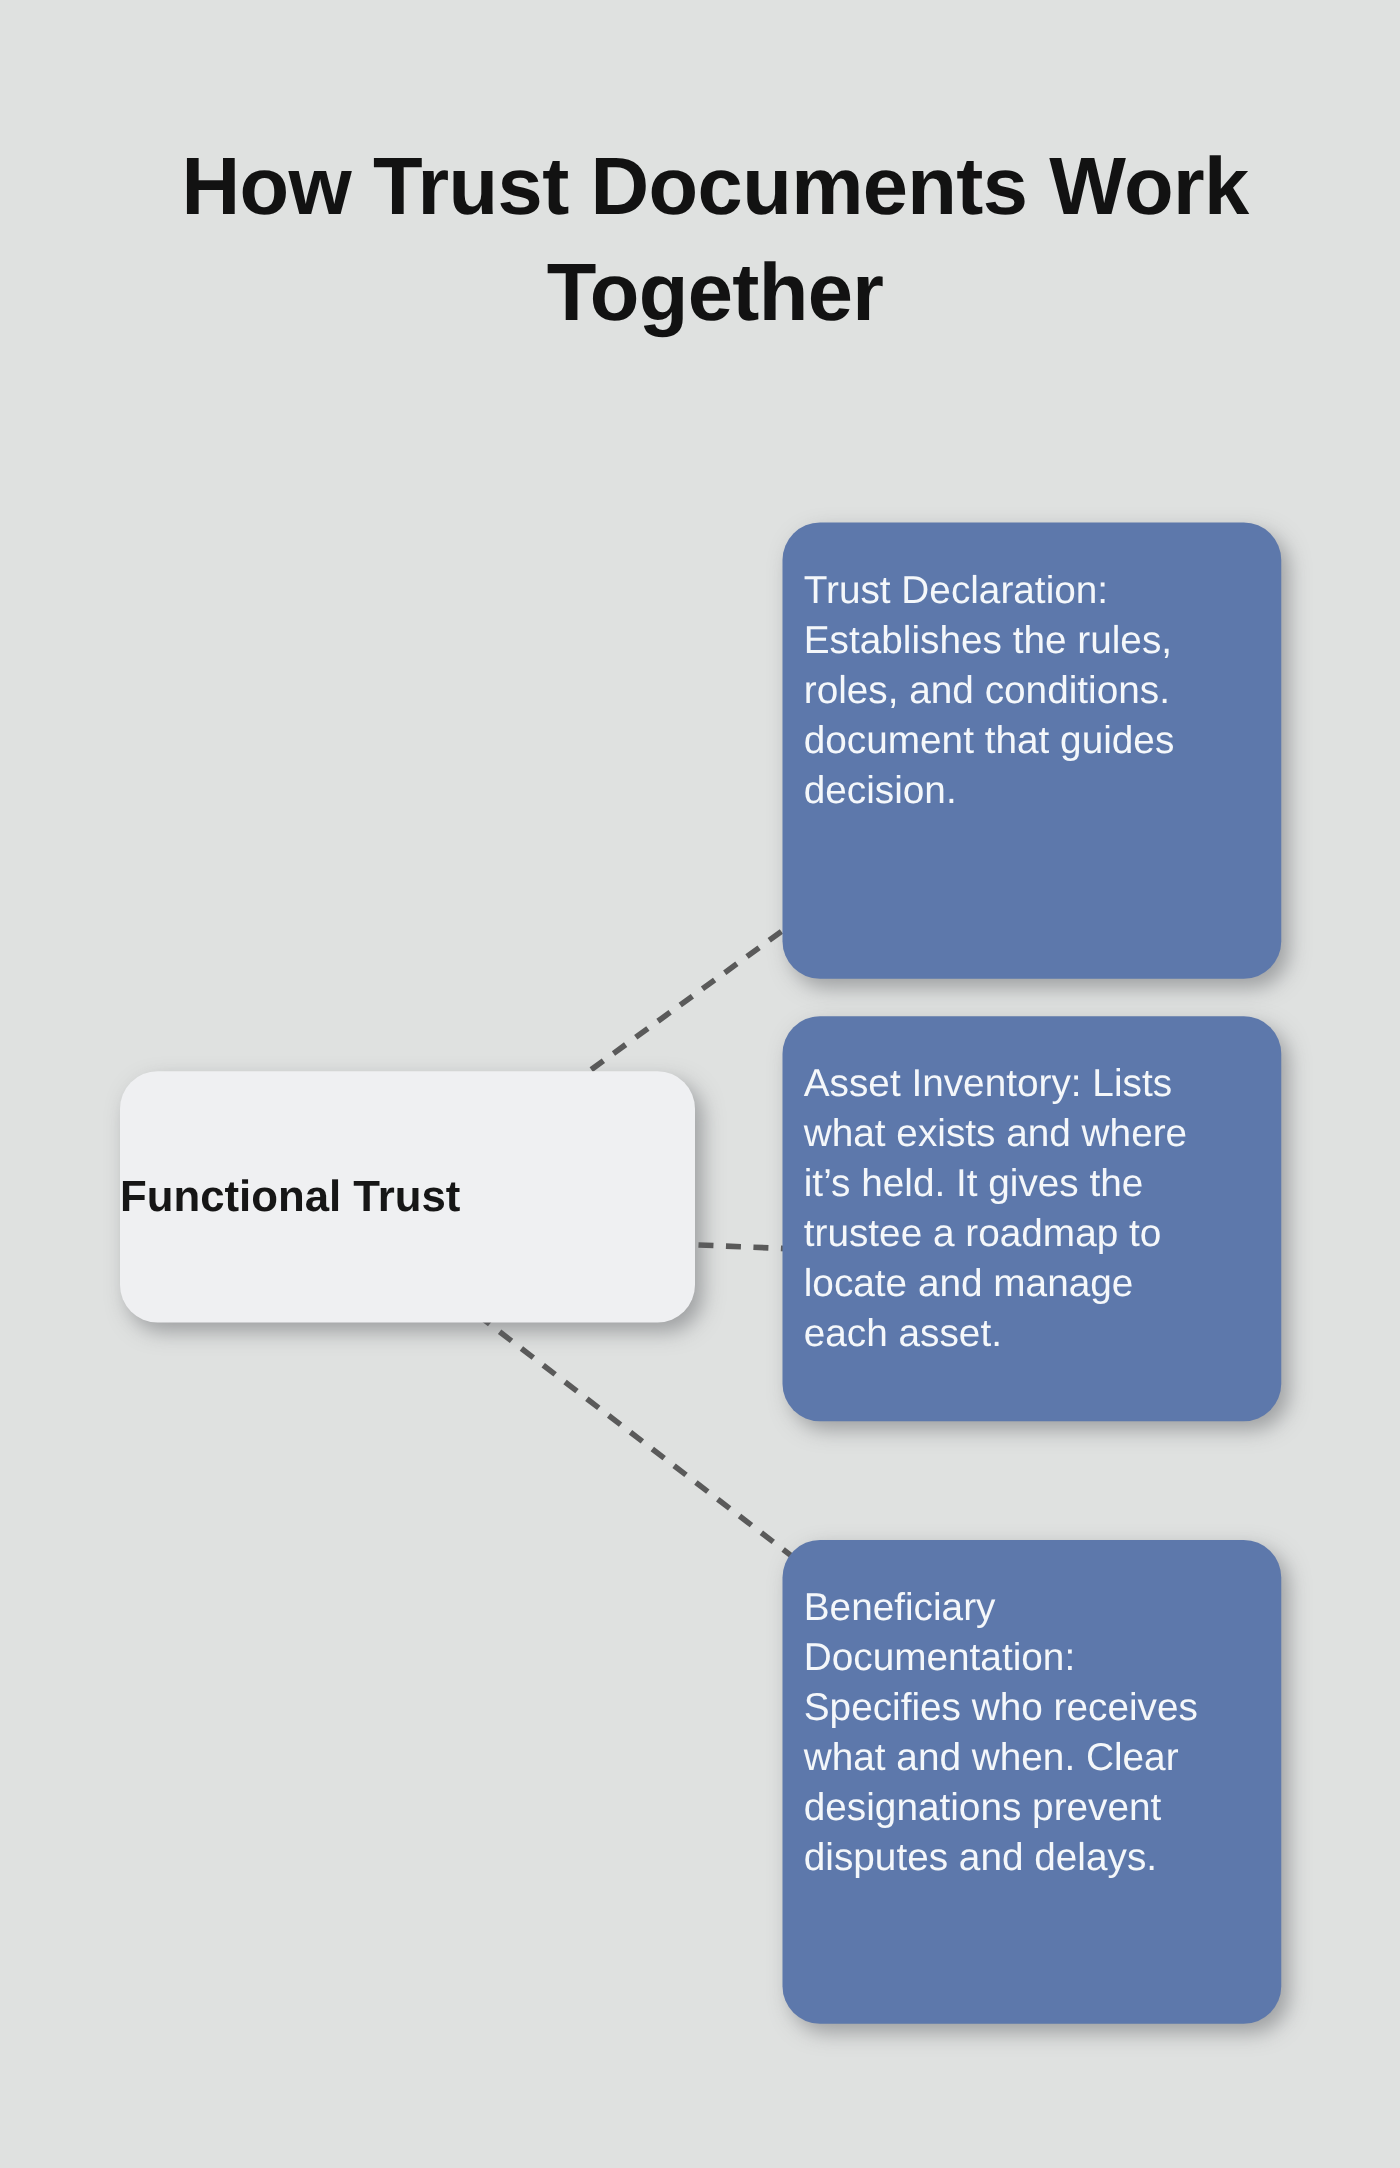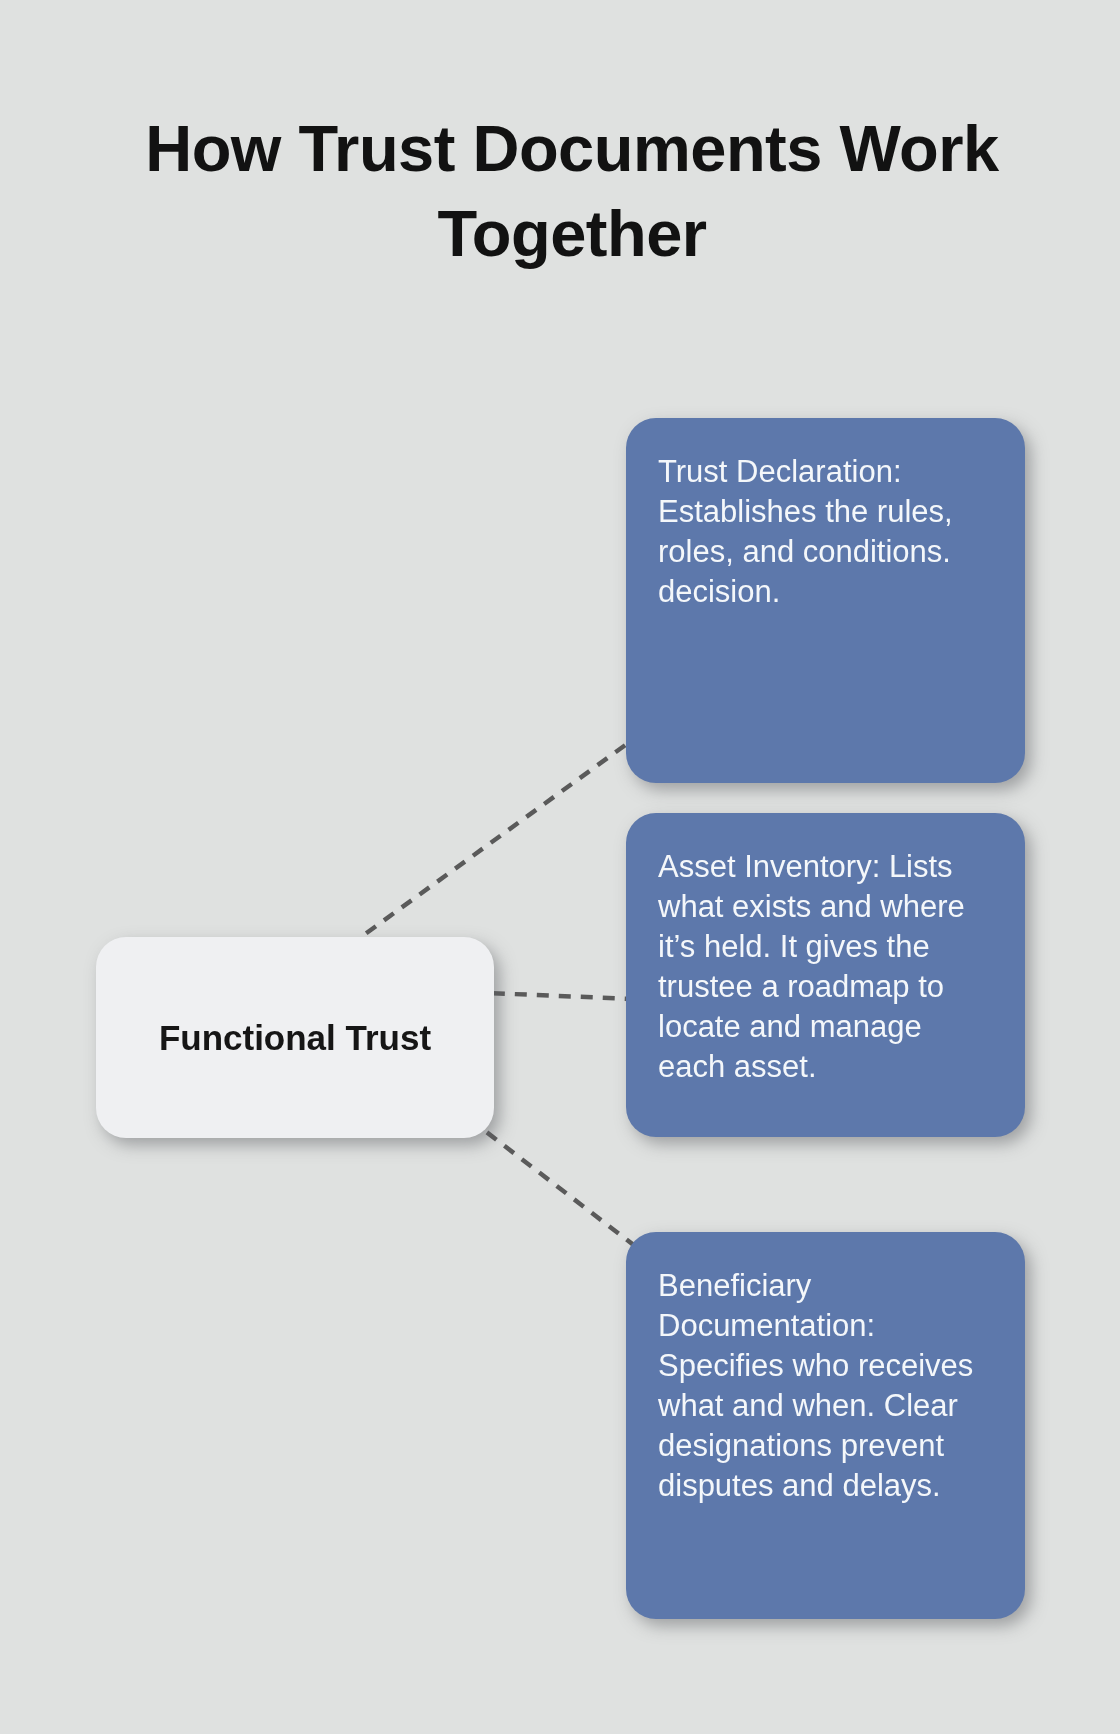--- a/index.html
+++ b/index.html
@@ -40,45 +40,45 @@
     font-size: 65px;
     line-height: 85px;
     font-weight: 700;
     letter-spacing: -0.5px;
     color: var(--title-text);
     margin-left: 24px;
   }
   h1.title span { display: block; }
   .center-node {
     position: absolute;
-    left: 96px; top: 937px;
-    width: 398px; height: 201px;
+    left: 96px; top: 857px;
+    width: 460px; height: 201px;
     z-index: 2;
     background: var(--center-fill);
     border-radius: 30px;
     box-shadow: 6px 7px 16px rgba(95, 98, 102, 0.5);
     display: flex;
     align-items: center;
-    justify-content: center;
+    justify-content: flex-start;
   }
   .center-node .label {
     font-size: 35px;
     font-weight: 700;
     color: var(--center-text);
     white-space: nowrap;
   }
   .card {
     position: absolute;
     left: 626px;
     width: 399px;
     z-index: 2;
     background: var(--card-blue);
     border-radius: 30px;
     box-shadow: 6px 7px 16px rgba(95, 98, 102, 0.5);
-    padding: 34px 26px 0 32px;
+    padding: 34px 26px 0 17px;
     color: var(--card-text);
     font-size: 31px;
     line-height: 40px;
   }
   .card-1 { top: 418px; height: 365px; }
   .card-2 { top: 813px; height: 324px; }
   .card-3 { top: 1232px; height: 387px; }
   .card-line { white-space: nowrap; }
 </style>
 </head>
@@ -98,20 +98,21 @@
   </h1>
 
   <div class="center-node">
     <span class="label">Functional Trust</span>
   </div>
 
   <section class="card card-1">
       <div class="card-line">Trust Declaration:</div>
       <div class="card-line">Establishes the rules,</div>
       <div class="card-line">roles, and conditions.</div>
+      <div class="card-line">document that guides</div>
       <div class="card-line">decision.</div>
     </section>
 
   <section class="card card-2">
       <div class="card-line">Asset Inventory: Lists</div>
       <div class="card-line">what exists and where</div>
       <div class="card-line">it’s held. It gives the</div>
       <div class="card-line">trustee a roadmap to</div>
       <div class="card-line">locate and manage</div>
       <div class="card-line">each asset.</div>

